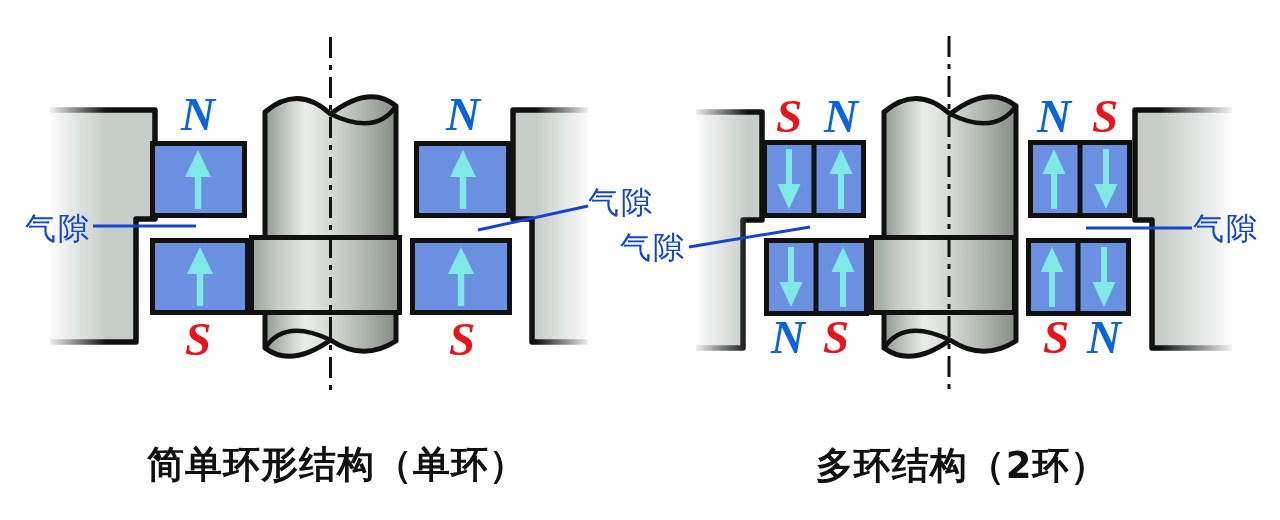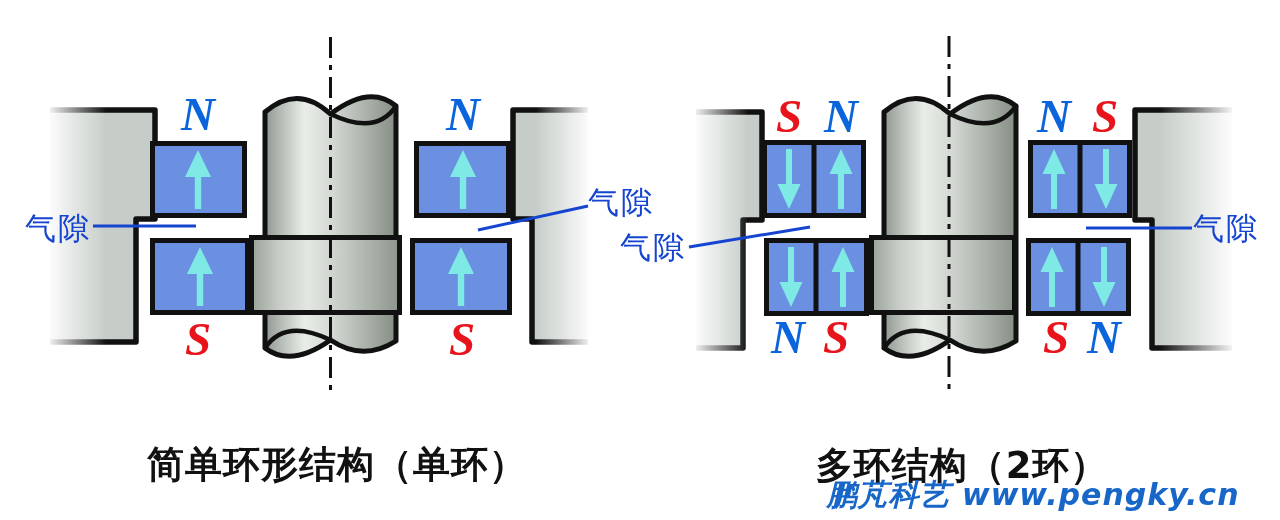--- a/index.html
+++ b/index.html
@@ -169,14 +169,13 @@
   <div class="label pole pole-N" style="left:1104px;top:337px;">N</div>
 
   <div class="label gap-label" style="left:58px;top:228px;">气隙</div>
   <div class="label gap-label" style="left:621px;top:202px;">气隙</div>
   <div class="label gap-label" style="left:653px;top:247px;">气隙</div>
   <div class="label gap-label" style="left:1226px;top:228px;">气隙</div>
 
   <div class="label caption" style="left:337px;top:452px;">简单环形结构（单环）</div>
   <div class="label caption" style="left:962px;top:453px;">多环结构（2环）</div>
 
-  <div class="label watermark" style="left:1033px;top:495px;">鹏芃科艺 www.pengky.cn</div>
 </div>
 
 </body></html>

